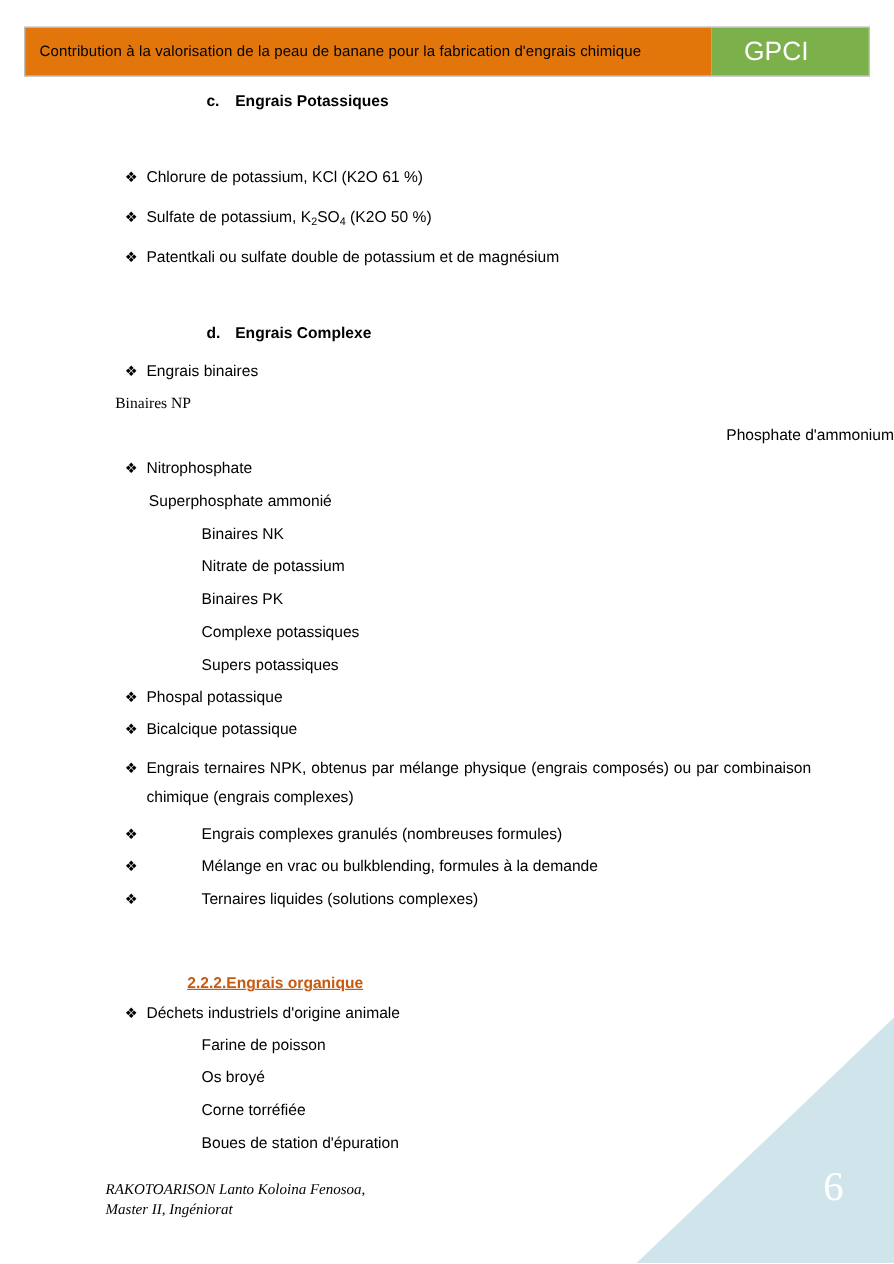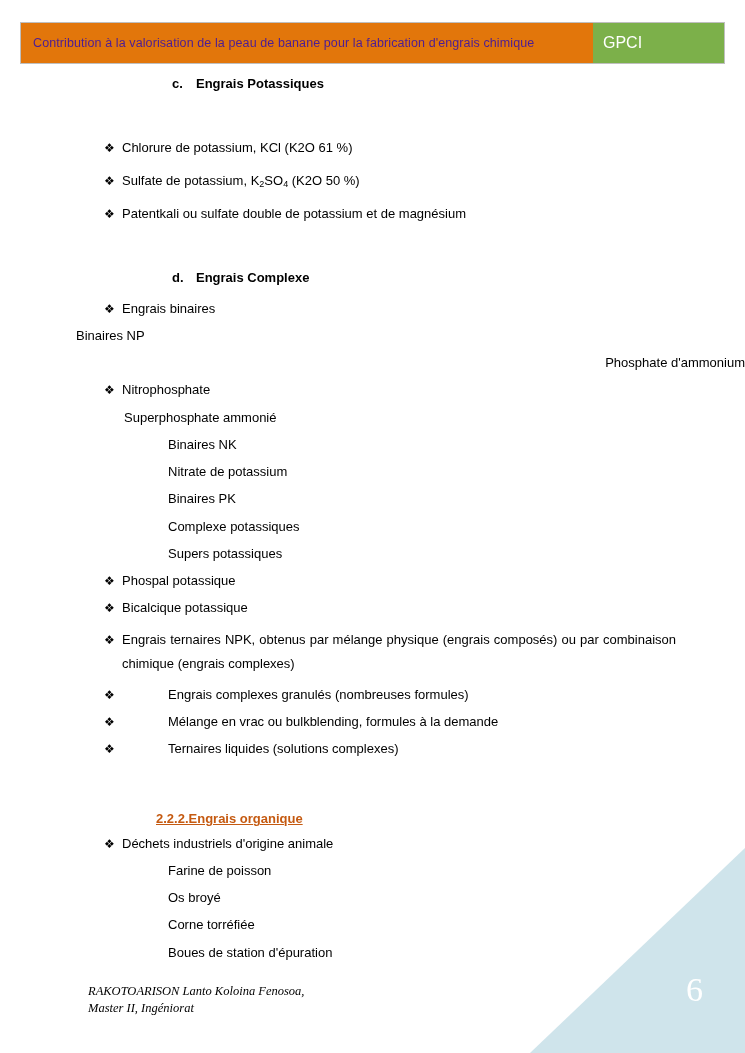--- a/index.html
+++ b/index.html
@@ -28,36 +28,36 @@
     width: 705px;
     height: 42px;
     display: flex;
     box-sizing: border-box;
     border: 1px solid #bfbfbf;
     background: #ffffff;
   }
   .header-title {
     flex: 0 0 572px;
     background: #E2760B;
-    color: #4c1d95;
+    color: #000000;
     font-size: 12.5px;
     display: flex;
     align-items: center;
     padding-left: 12px;
     box-sizing: border-box;
     letter-spacing: 0.1px;
   }
   .header-logo {
     flex: 1 1 auto;
     background: #7CB04A;
     color: #ffffff;
-    font-size: 16px;
+    font-size: 22px;
     display: flex;
     align-items: center;
-    padding-left: 10px;
+    padding-left: 27px;
     box-sizing: border-box;
   }
 
   
   .content {
     position: absolute;
     left: 0;
     top: 76px;
     width: 745px;
     font-size: 13px;
@@ -197,21 +197,21 @@
       <span class="sh-text">Engrais Complexe</span>
     </div>
 
     <div class="sp14"></div>
 
     <div class="bullet-line" style="margin-left:104px; margin-bottom:11px;">
       <span class="bullet">❖</span>
       <span class="btext">Engrais binaires</span>
     </div>
 
-    <div class="plain-line" style="margin-left:76px; margin-bottom:11px;">Binaires NP</div>
+    <div class="plain-line" style="margin-left:96px; margin-bottom:11px;font-family:Liberation Serif, serif;">Binaires NP</div>
     <div class="plain-line" style="margin-left:168px; margin-bottom:11px;text-align:right;">Phosphate d'ammonium</div>
 
     <div class="bullet-line" style="margin-left:104px; margin-bottom:11px;">
       <span class="bullet">❖</span>
       <span class="btext">Nitrophosphate</span>
     </div>
 
     <div class="plain-line" style="margin-left:124px; margin-bottom:11px;">Superphosphate ammonié</div>
 
     <div class="plain-line" style="margin-left:168px; margin-bottom:11px;">Binaires NK</div>

